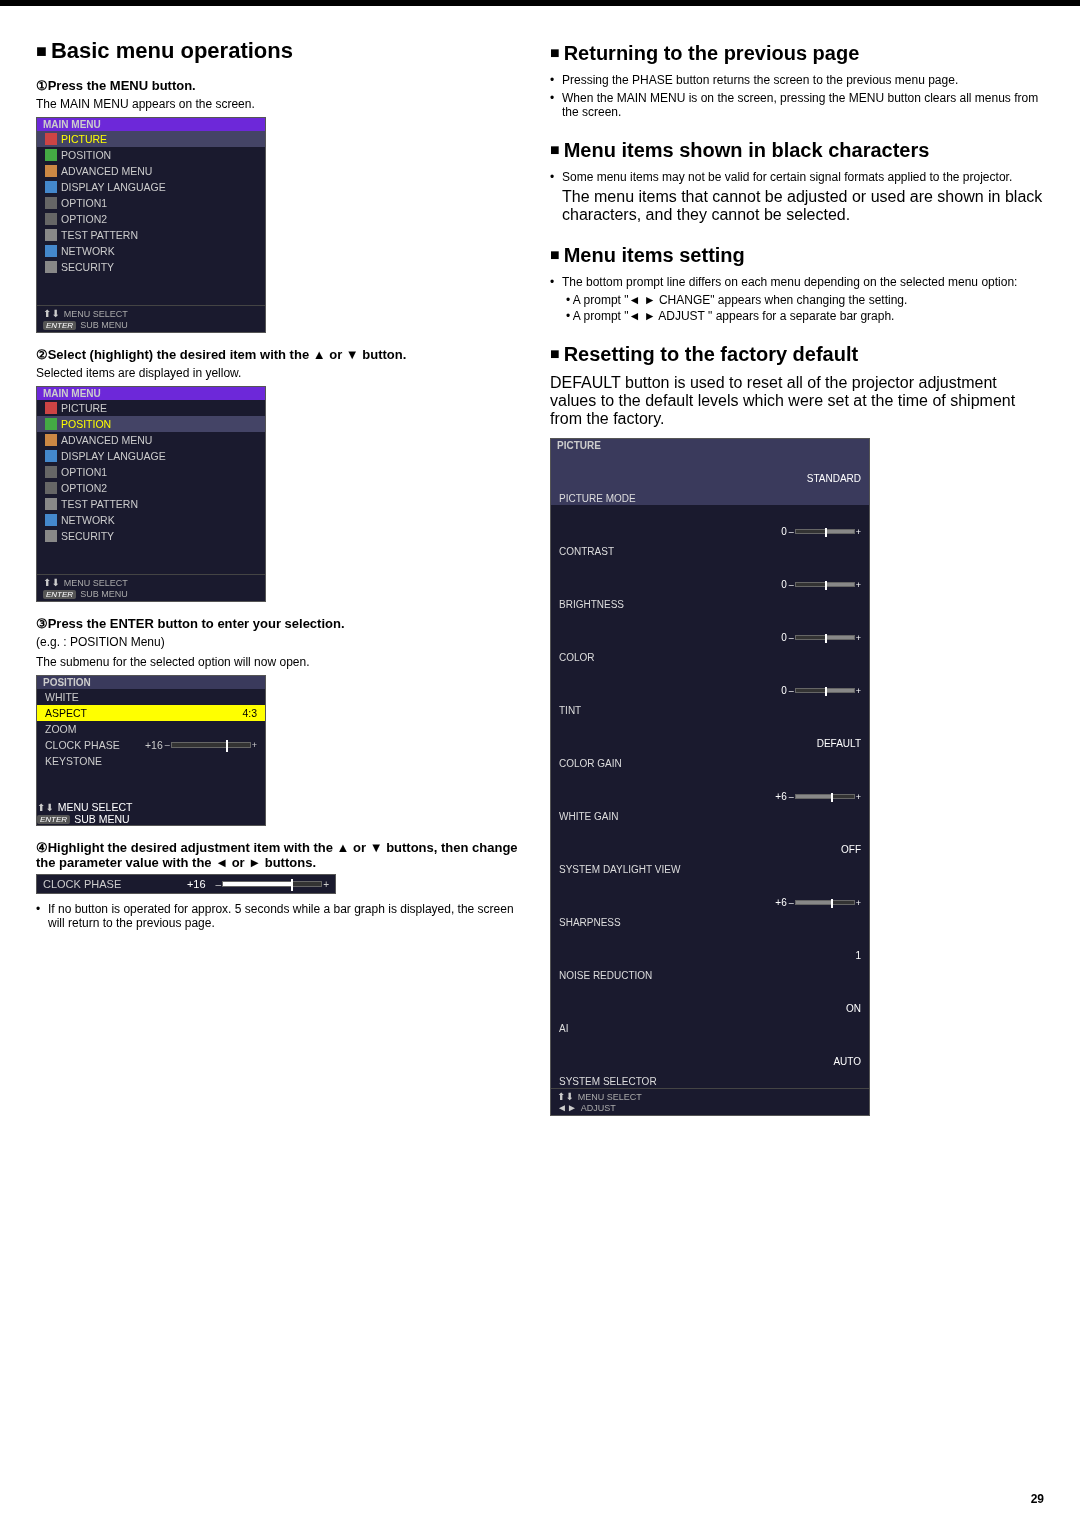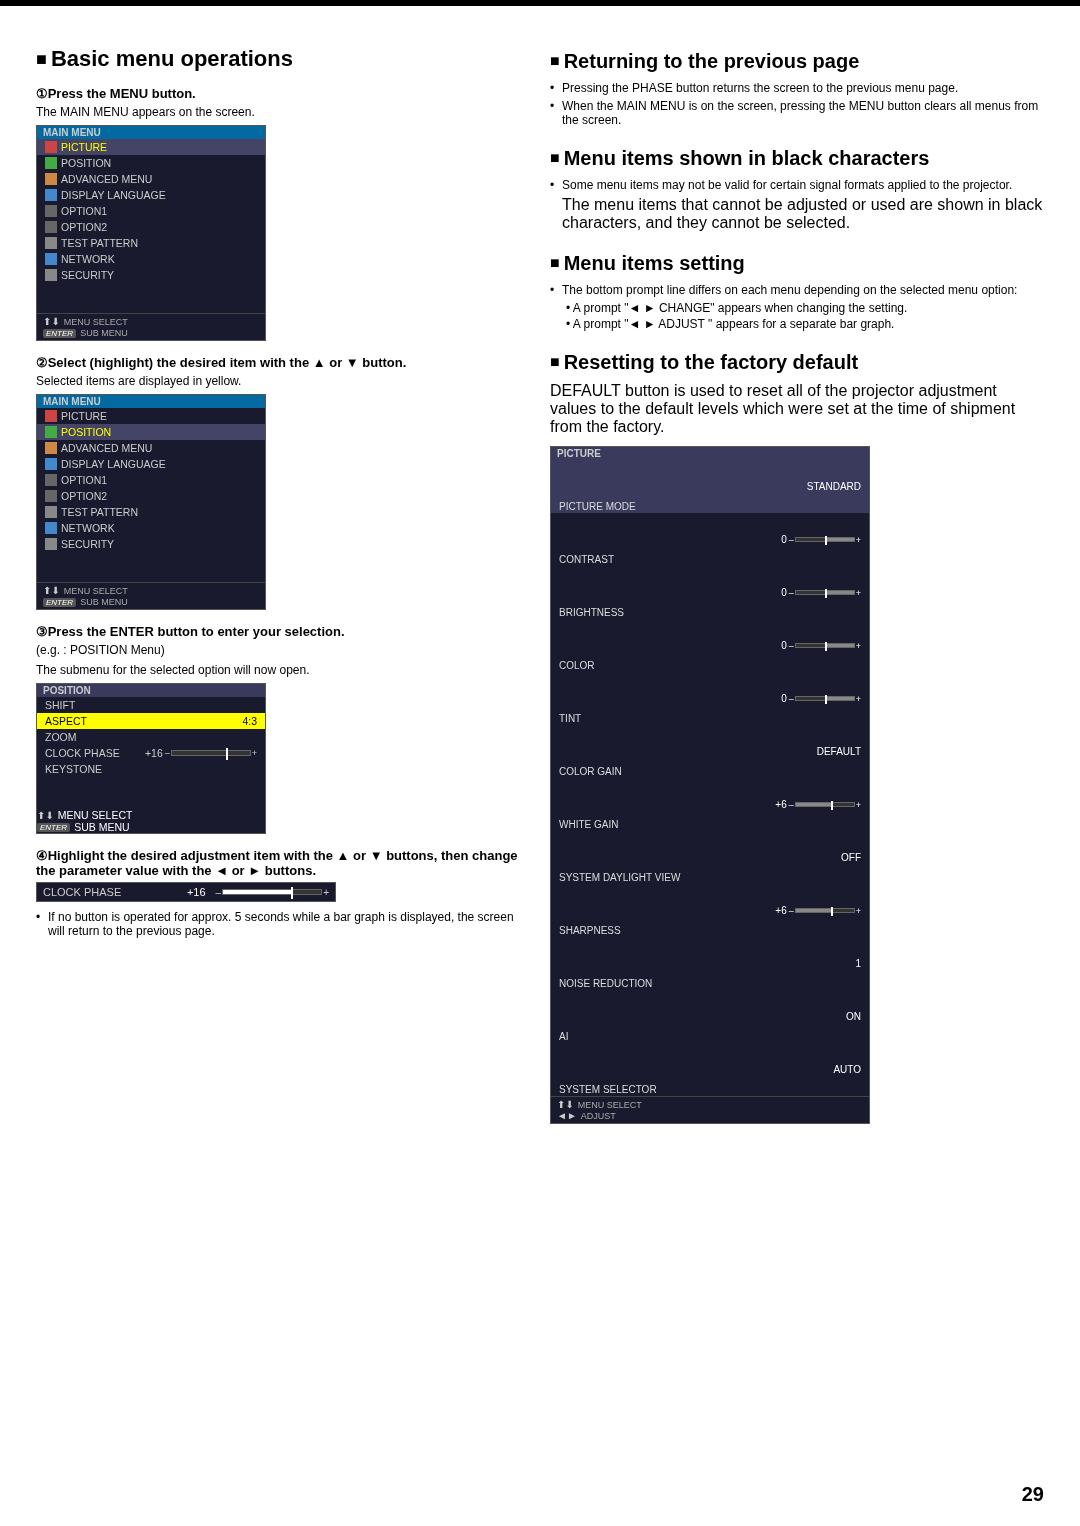--- a/index.html
+++ b/index.html
@@ -12,21 +12,21 @@
       min-height: 1526px;
       padding: 0;
       position: relative;
     }
     .top-border {
       height: 6px;
       background: #000;
       width: 100%;
     }
     .page-content {
-      padding: 40px 36px 40px 36px;
+      padding: 32px 36px 40px 36px;
       display: grid;
       grid-template-columns: 1fr 1fr;
       gap: 0 20px;
     }
     .left-col { }
     .right-col { padding-top: 4px; }
 
     h1.section-title {
       font-size: 22px;
       font-weight: bold;
@@ -69,21 +69,21 @@
     .menu-box {
       border: 1px solid #555;
       background: #1a1a2e;
       color: #fff;
       font-size: 11px;
       width: 230px;
       margin-bottom: 10px;
       font-family: Arial, sans-serif;
     }
     .menu-box .menu-header {
-      background: #0369a1;
+      background: #6d28d9;
       color: #ccc;
       font-size: 10px;
       padding: 1px 6px;
       font-weight: bold;
     }
     .menu-box .menu-item {
       padding: 2px 8px;
       display: flex;
       align-items: center;
       gap: 4px;
@@ -286,21 +286,21 @@
     .bullet-sub {
       font-size: 12px;
       margin-left: 16px;
       margin-bottom: 2px;
     }
 
     .page-number {
       position: absolute;
       bottom: 20px;
       right: 36px;
-      font-size: 20px;
+      font-size: 12px;
       font-weight: bold;
     }
 
     .section-block {
       margin-bottom: 20px;
     }
 
     .note-text {
       font-size: 16px;
       margin-bottom: 4px;
@@ -430,21 +430,21 @@
         </div>
       </div>
 
       <div>
         <div class="step-label">③Press the ENTER button to enter your selection.</div>
         <div class="step-desc">(e.g. : POSITION Menu)</div>
         <div class="step-desc">The submenu for the selected option will now open.</div>
         <div class="submenu-box">
           <div class="submenu-header">POSITION</div>
           <div class="submenu-row">
-            <span>SHIFT</span>
+            <span>WHITE</span>
             <span></span>
           </div>
           <div class="submenu-row highlighted">
             <span>ASPECT</span>
             <span>4:3</span>
           </div>
           <div class="submenu-row">
             <span>ZOOM</span>
             <span></span>
           </div>

